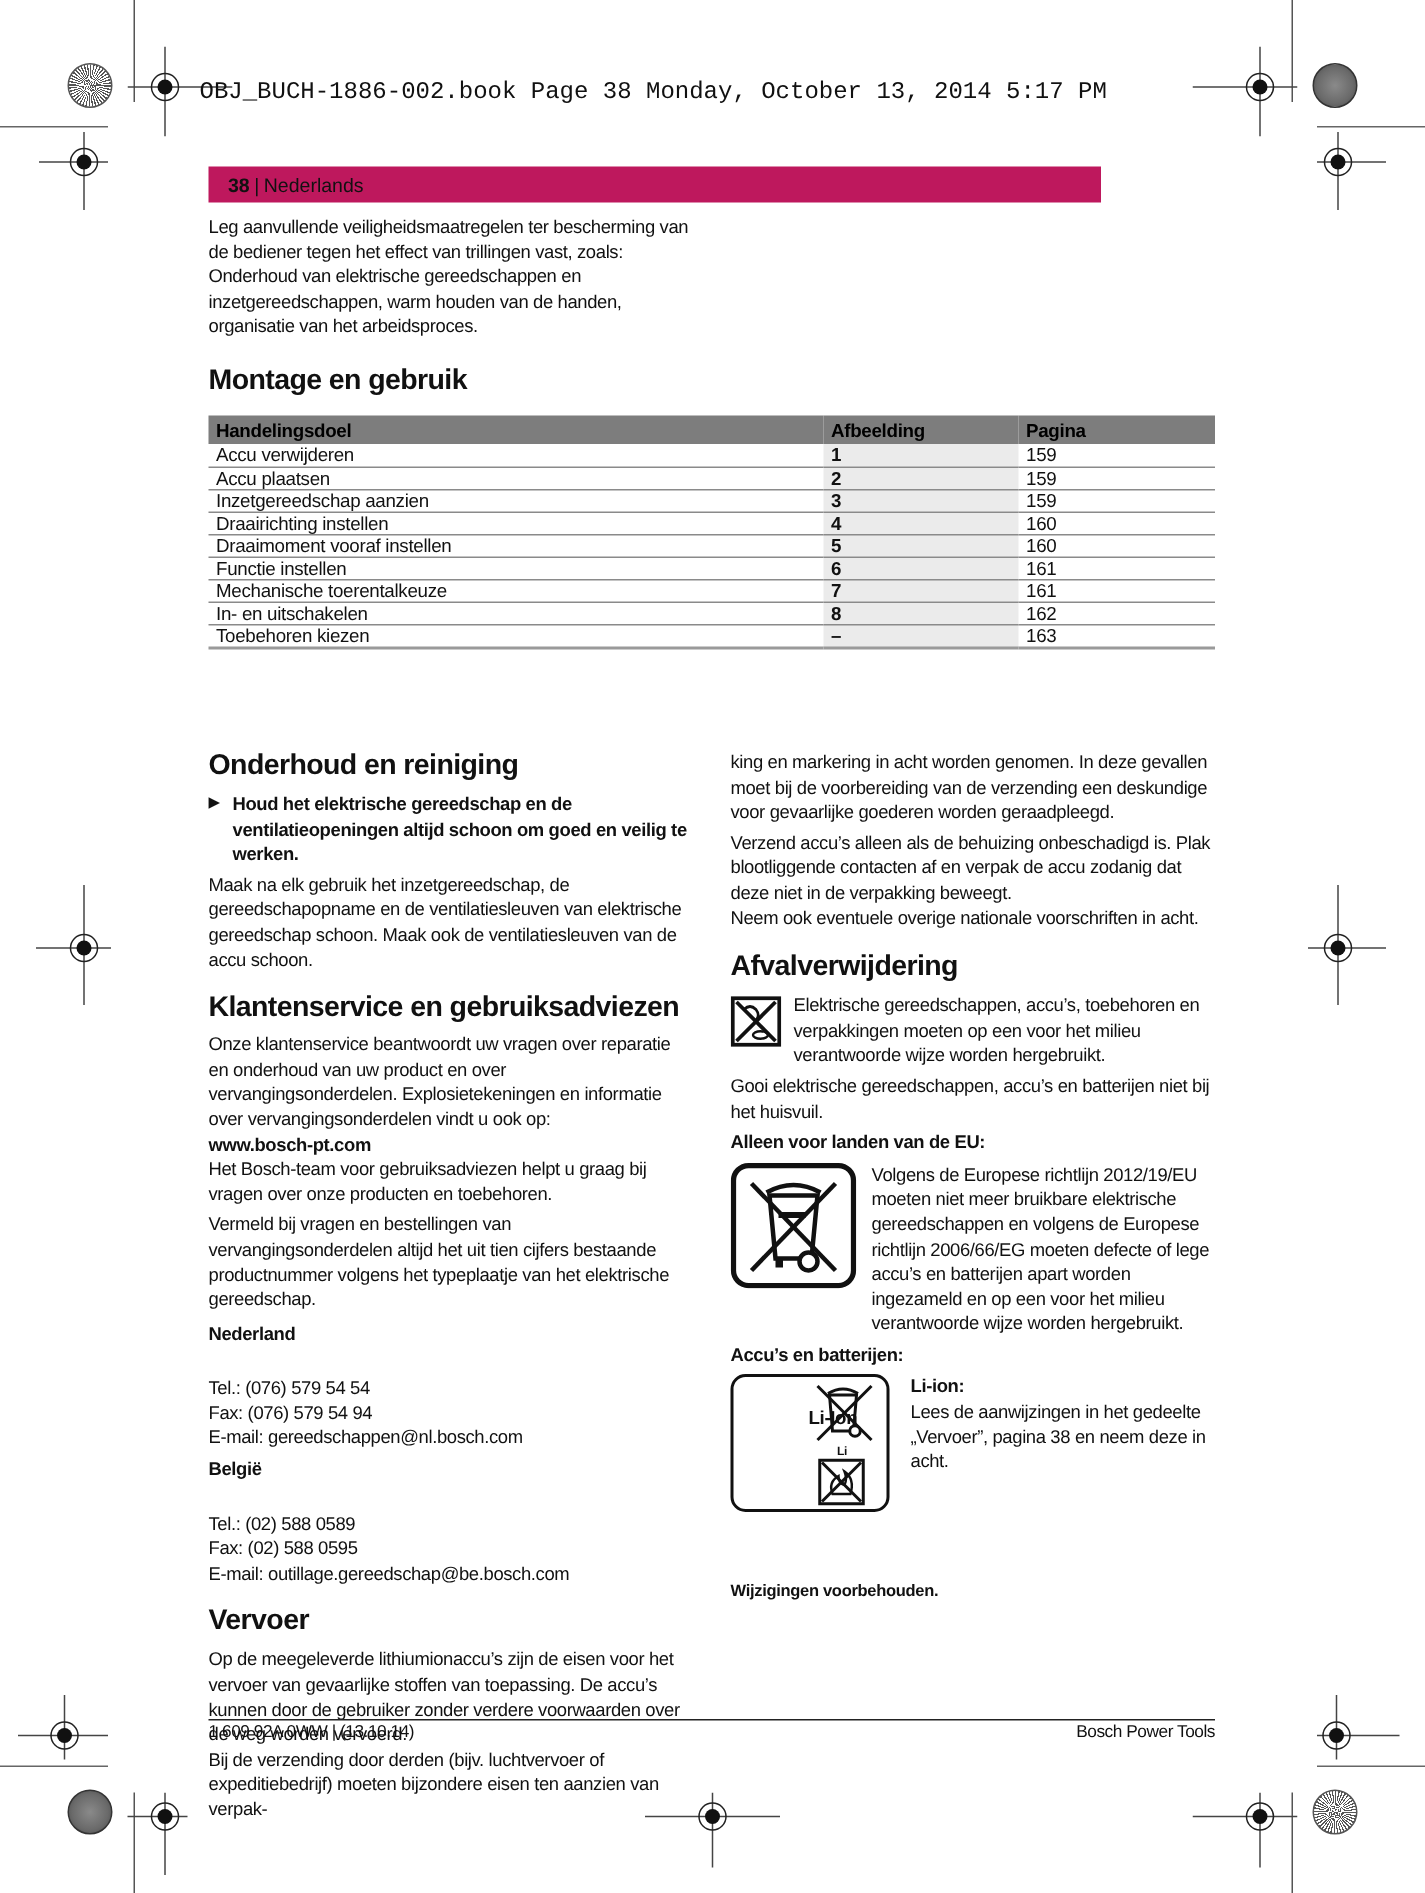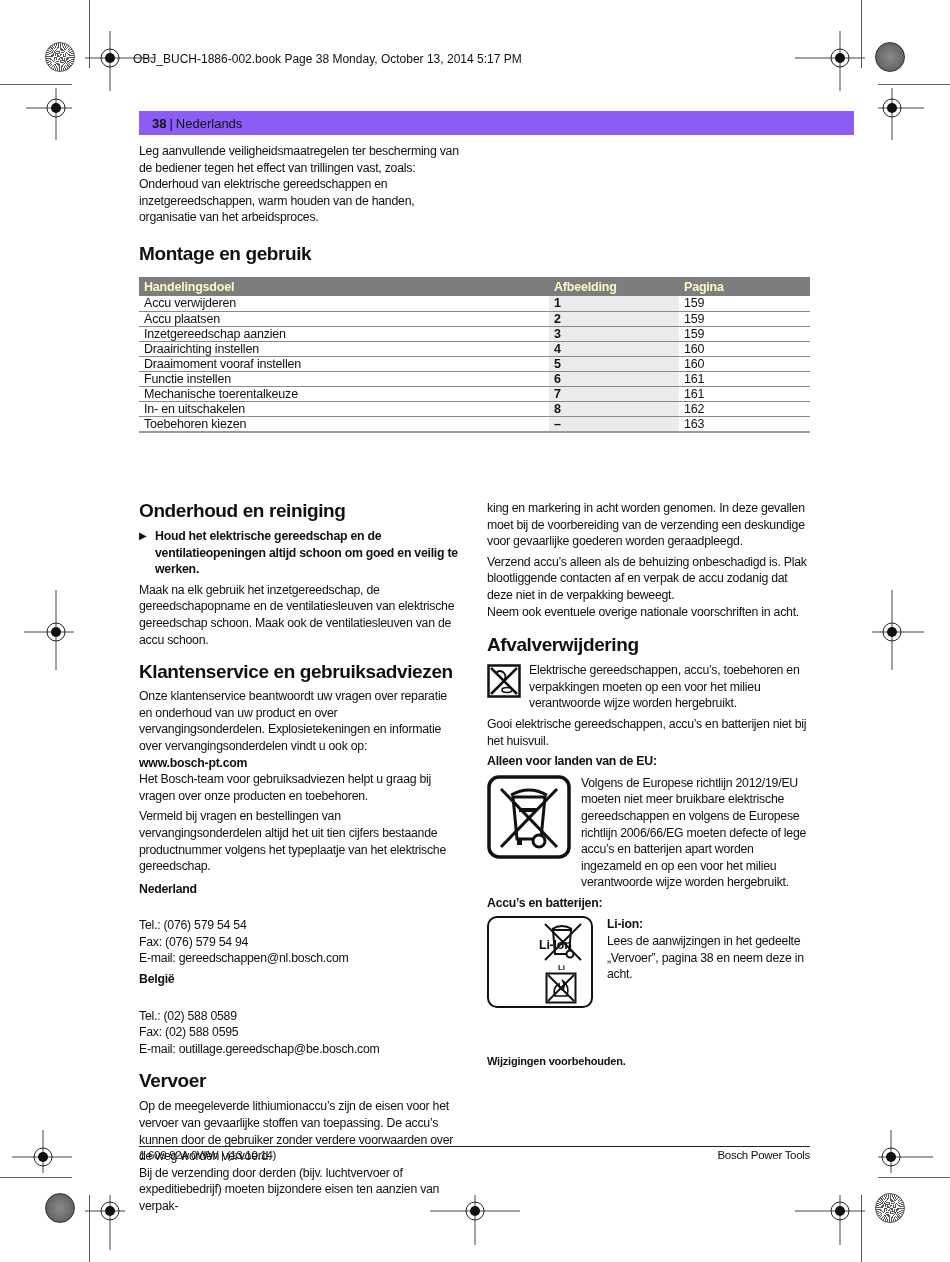--- a/index.html
+++ b/index.html
@@ -8,39 +8,39 @@
 
   .abs { position: absolute; }
 
   
   .vline { position: absolute; width: 1px; background: #555; }
   .hline { position: absolute; height: 1px; background: #666; }
   .disc { position: absolute; width: 30px; height: 30px; border-radius: 50%; }
   .disc.star { background: repeating-conic-gradient(#555 0deg 4deg, #fff 4deg 9deg); border: 1px solid #555; }
   .disc.solid { background: radial-gradient(circle, #8a8a8a 0%, #6a6a6a 60%, #444 100%); border: 1px solid #333; }
 
-  .slug { position: absolute; left: 133px; top: 52px; font-family: Liberation Sans, sans-serif; font-size: 12px; color: #111; white-space: nowrap; }
+  .slug { position: absolute; left: 133px; top: 52px; font-family: Liberation Mono, monospace; font-size: 16px; color: #111; white-space: nowrap; }
 
   
-  .header-bar { position: absolute; left: 139px; top: 111px; width: 715px; height: 24px; background: #8b5cf6; display: flex; align-items: center; padding-left: 13px; font-size: 13px; }
+  .header-bar { position: absolute; left: 139px; top: 111px; width: 595px; height: 24px; background: #be185d; display: flex; align-items: center; padding-left: 13px; font-size: 13px; }
   .header-bar .pnum { font-weight: bold; }
   .header-bar .sep { margin: 0 3px; }
 
   .txt { font-size: 12.3px; line-height: 16.6px; letter-spacing: -0.25px; }
   .col-left { position: absolute; left: 139px; width: 324px; }
   .col-right { position: absolute; left: 487px; width: 323px; }
 
   h2 { font-size: 19px; font-weight: bold; letter-spacing: -0.4px; line-height: 22px; }
   .bold { font-weight: bold; }
   p { margin: 0; }
   .gap { margin-top: 4px; }
 
   
   .tbl { position: absolute; left: 139px; top: 277px; width: 671px; border-collapse: collapse; font-size: 12.5px; letter-spacing: -0.2px; }
-  .tbl th { background: #7d7d7d; color: #fef9c3; text-align: left; font-weight: bold; height: 19px; padding: 0 5px; }
+  .tbl th { background: #7d7d7d; color: #000000; text-align: left; font-weight: bold; height: 19px; padding: 0 5px; }
   .tbl td { height: 15px; padding: 0 5px; border-bottom: 1px solid #8a8a8a; }
   .tbl td.fig { background: #ebebeb; font-weight: bold; }
   .tbl tr:last-child td { border-bottom: 2px solid #9a9a9a; }
 
   .bullet { display: flex; font-weight: bold; }
   .bullet .arrow { width: 16px; flex: 0 0 16px; font-size: 10px; line-height: 16.6px; }
 
   .icon-row { display: flex; gap: 8px; }
   .footer-rule { position: absolute; left: 139px; top: 1146px; width: 671px; height: 1px; background: #222; }
   .footer-left { position: absolute; left: 139px; top: 1149px; font-size: 11.5px; letter-spacing: -0.3px; }

